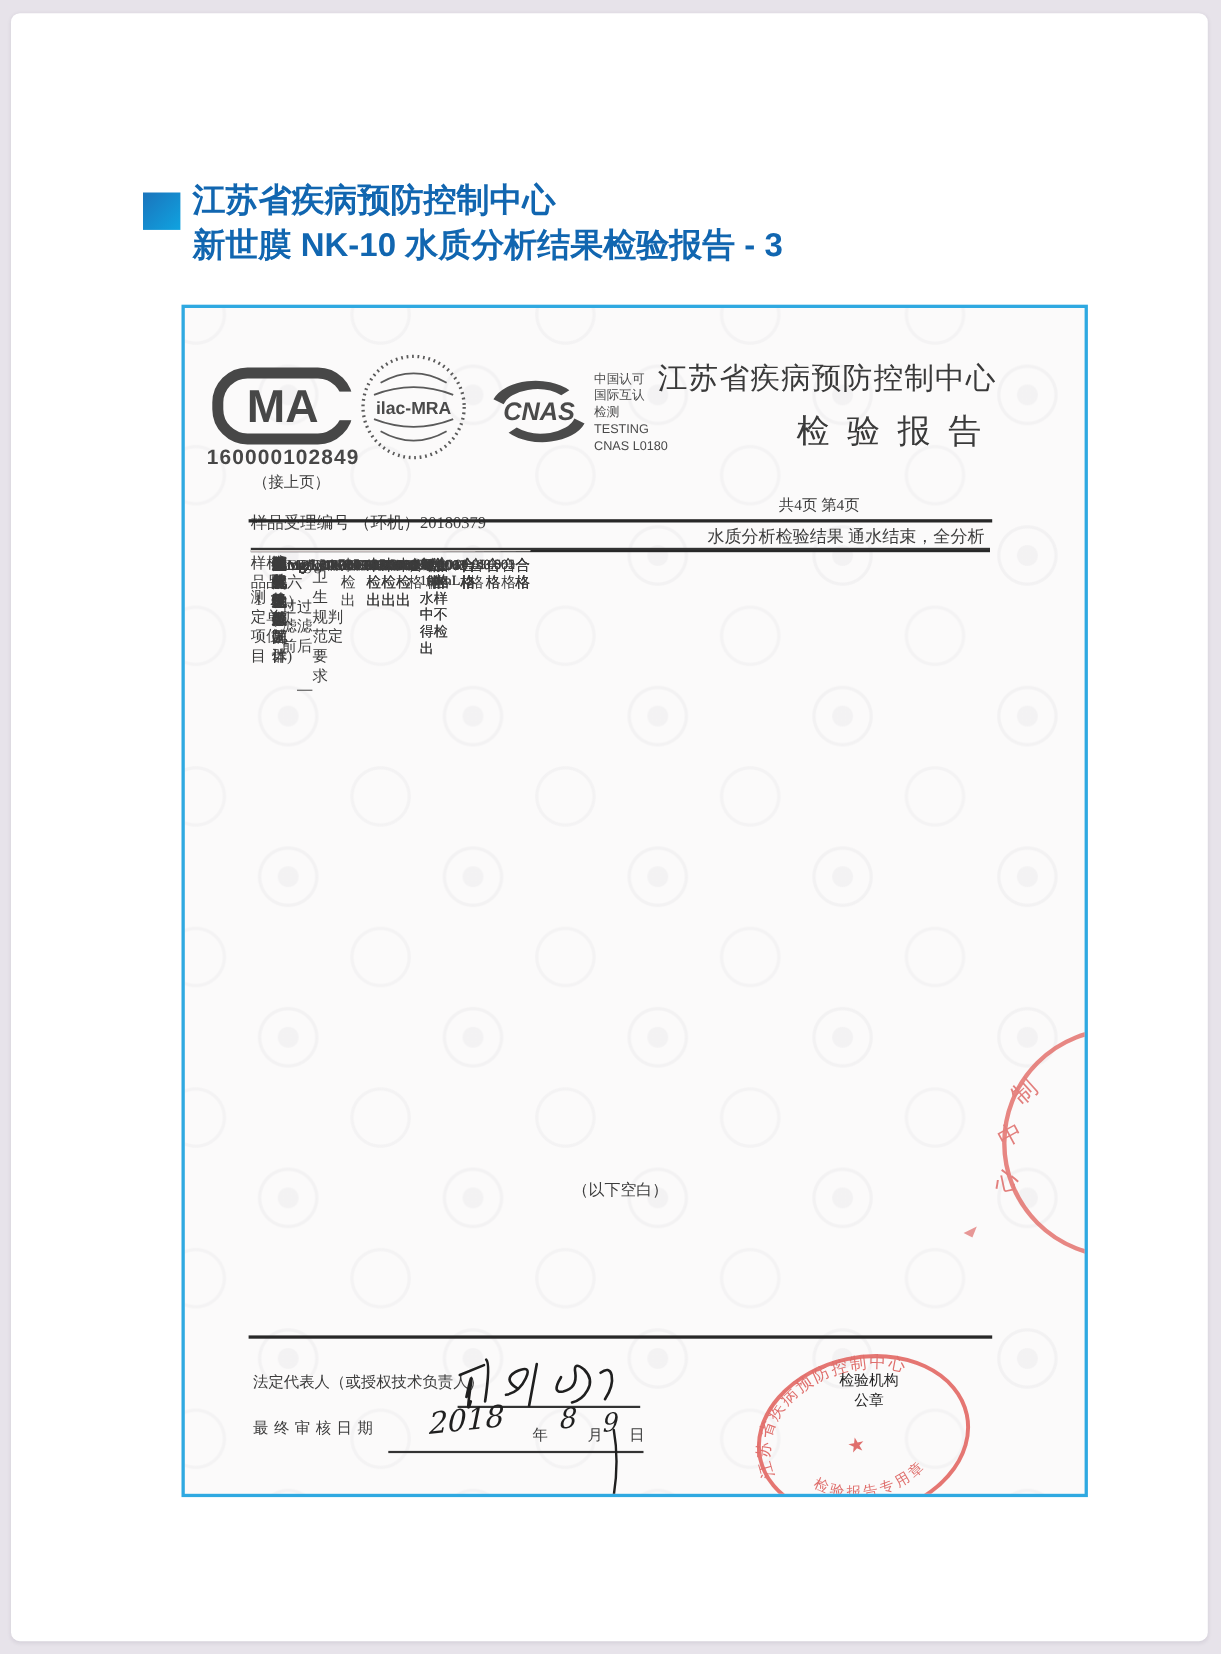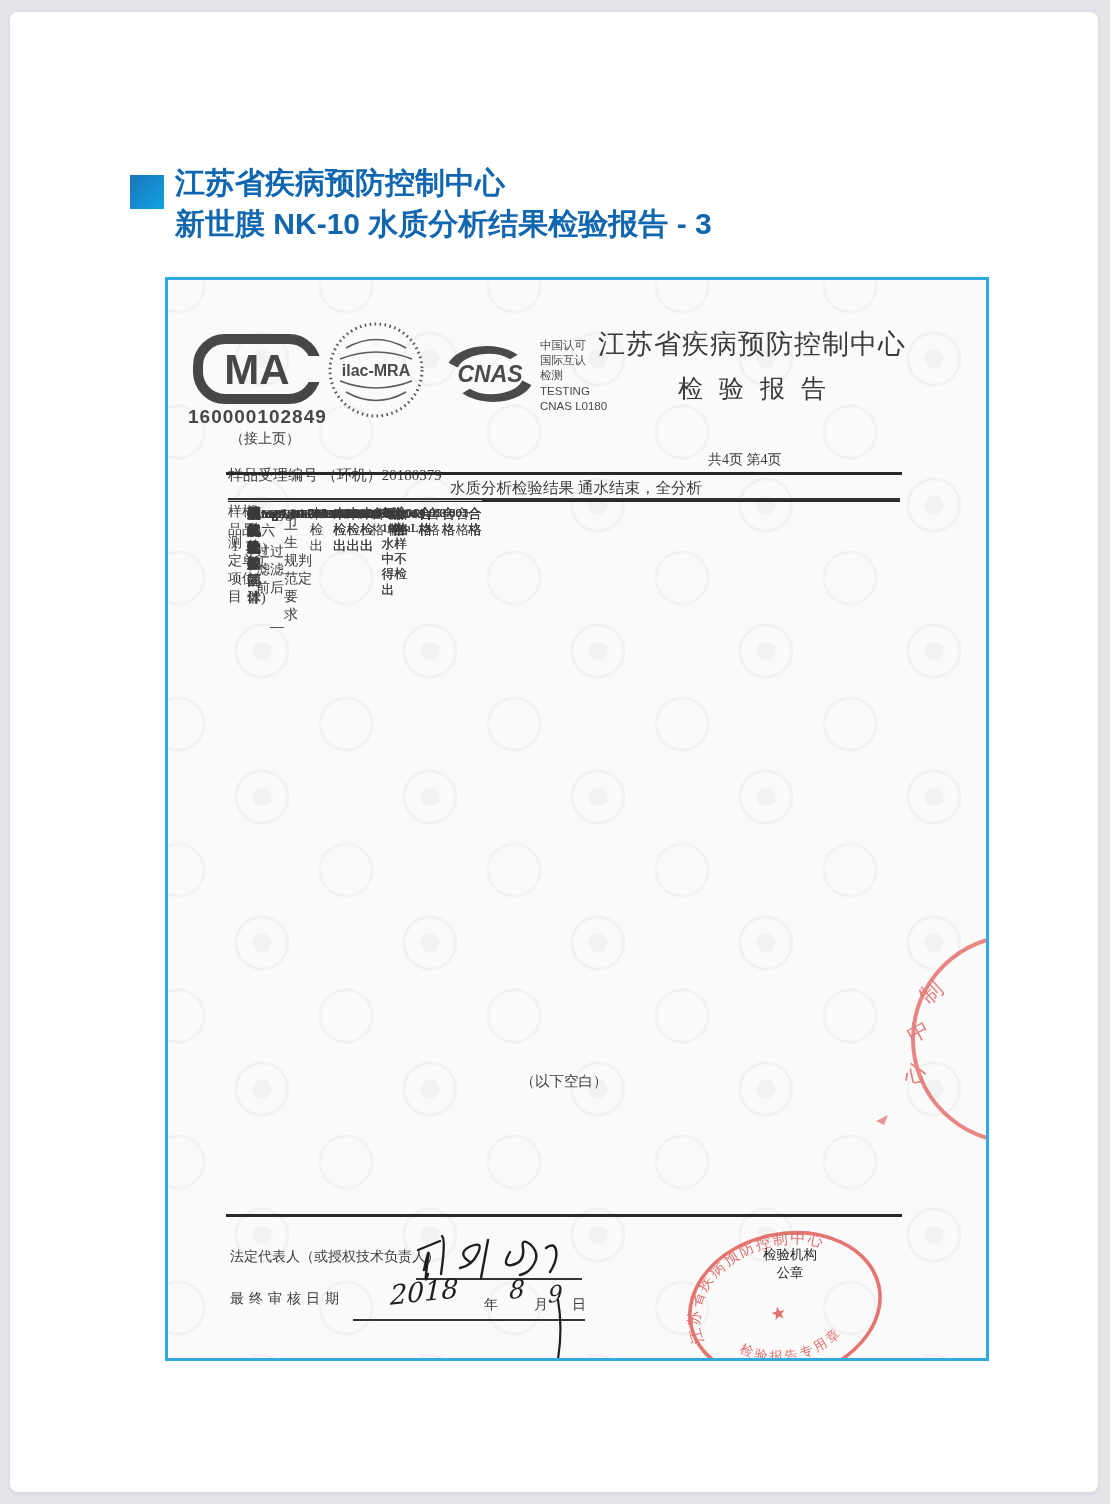--- a/index.html
+++ b/index.html
@@ -38,28 +38,28 @@
     border:3px solid #2fa9e1;
     overflow:hidden;
     color:#3c3c3c;
   }
   .doc * { position:absolute; }
   .ink { color:#3f3f3f; }
   .cma-num { left:20px; top:126px; font-size:19px; font-weight:bold; letter-spacing:1px; color:#474747; font-family:"Liberation Sans","DejaVu Sans",sans-serif; }
   .cnas-side { left:372px; top:58px; font-size:11.5px; line-height:15.2px; color:#4a4a4a; font-family:"Liberation Sans","DejaVu Sans",sans-serif; }
   .cnas-side div { position:static; }
   .org-name { left:428px; top:46px; width:312px; text-align:center; font-size:27px; color:#3a3a3a; letter-spacing:1px; }
-  .report-title { left:428px; top:92px; width:312px; text-align:center; font-size:25px; color:#3a3a3a; letter-spacing:16px; text-indent:16px; }
+  .report-title { left:428px; top:92px; width:312px; text-align:right; font-size:30px; color:#3a3a3a; letter-spacing:16px; text-indent:16px; }
   .continued { left:62px; top:150px; font-size:14px; }
   .sample-no { left:60px; top:170px; font-size:15px;margin-top:16px; }
   .page-info { left:540px; top:171px; width:194px; text-align:left; font-size:14px; }
   .rule-thick { left:58px; width:676px; height:2.5px; background:#282828; }
   .rule-1 { top:192px; }
   .rule-footer { top:934px; }
-  .section-title { left:72px; top:198px; width:672px; text-align:center; font-size:15.5px; }
+  .section-title { left:55px; top:198px; width:672px; text-align:right; font-size:15.5px; }
   
   table.results {
     left:60px; top:218px; width:672px;
     border-collapse:collapse; table-layout:fixed;
     font-size:13.5px; color:#3c3c3c;
     border-top:2px solid #333; border-bottom:2.5px solid #282828;
   }
   table.results th, table.results td { font-weight:normal; position:static; }
   thead th { font-size:14px; padding:3px 0; }
   thead tr.h1 th { padding-top:16px; }

